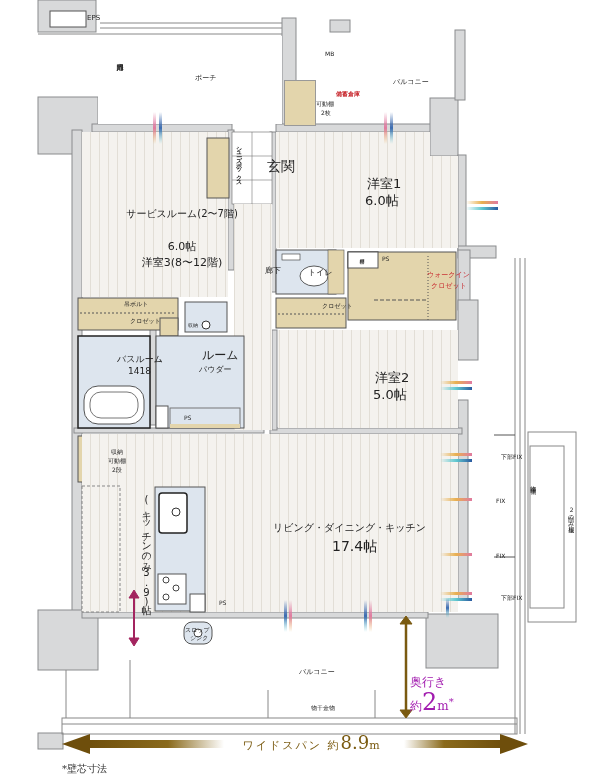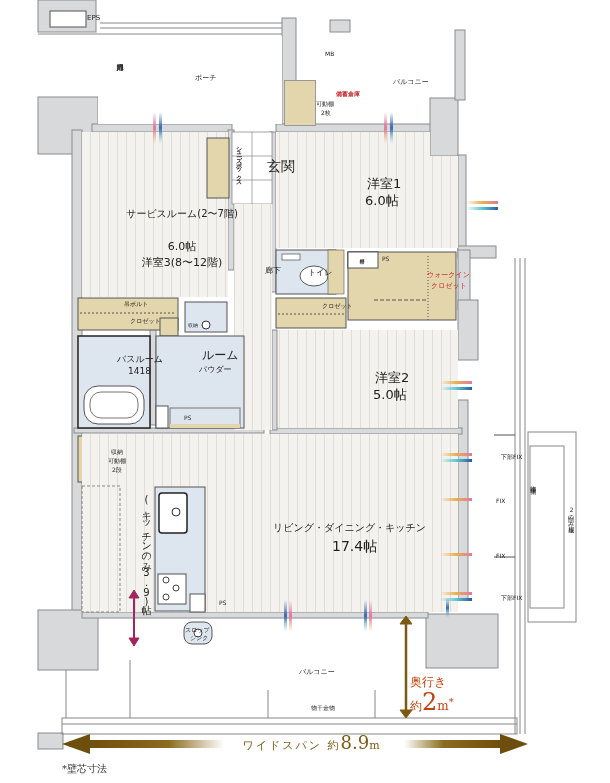--- a/index.html
+++ b/index.html
@@ -8,21 +8,21 @@
   .lbl{position:absolute;color:#222;white-space:nowrap;text-align:center;line-height:1.2;padding-left:27px;}
   .room-lg{font-size:13px;}
   .room-md{font-size:10px;}
   .room-sm{font-size:7px;}
   .room-xs{font-size:6px;}
   .red{color:#c8282e;font-weight:bold;margin-left:24px;}
   .vert{writing-mode:vertical-rl;text-orientation:upright;letter-spacing:-1px;}
   .note{position:absolute;left:62px;top:762px;font-size:10px;color:#333;font-family:"DejaVu Serif","Liberation Serif",serif;}
   .span-text{position:absolute;left:222px;top:732px;width:180px;text-align:center;font-family:"DejaVu Serif","Liberation Serif",serif;color:#7a5a10;font-size:11px;letter-spacing:2px;}
   .span-text b{font-size:18px;font-weight:normal;letter-spacing:0;}
-  .depth{position:absolute;left:410px;top:676px;font-family:"DejaVu Serif","Liberation Serif",serif;color:#c2410c;font-size:12px;line-height:1.1;}
+  .depth{position:absolute;left:410px;top:676px;font-family:"DejaVu Serif","Liberation Serif",serif;color:#a21caf;font-size:12px;line-height:1.1;}
   .depth b{font-size:24px;font-weight:normal;}
 </style>
 </head>
 <body>
 
 <svg id="plan" viewBox="0 0 610 783" xmlns="http://www.w3.org/2000/svg">
   <defs>
     <pattern id="wood" width="9" height="10" patternUnits="userSpaceOnUse">
       <rect width="9" height="10" fill="#f4f2ee"></rect>
       <line x1="0.5" y1="0" x2="0.5" y2="10" stroke="#e2ded6" stroke-width="1"></line>

